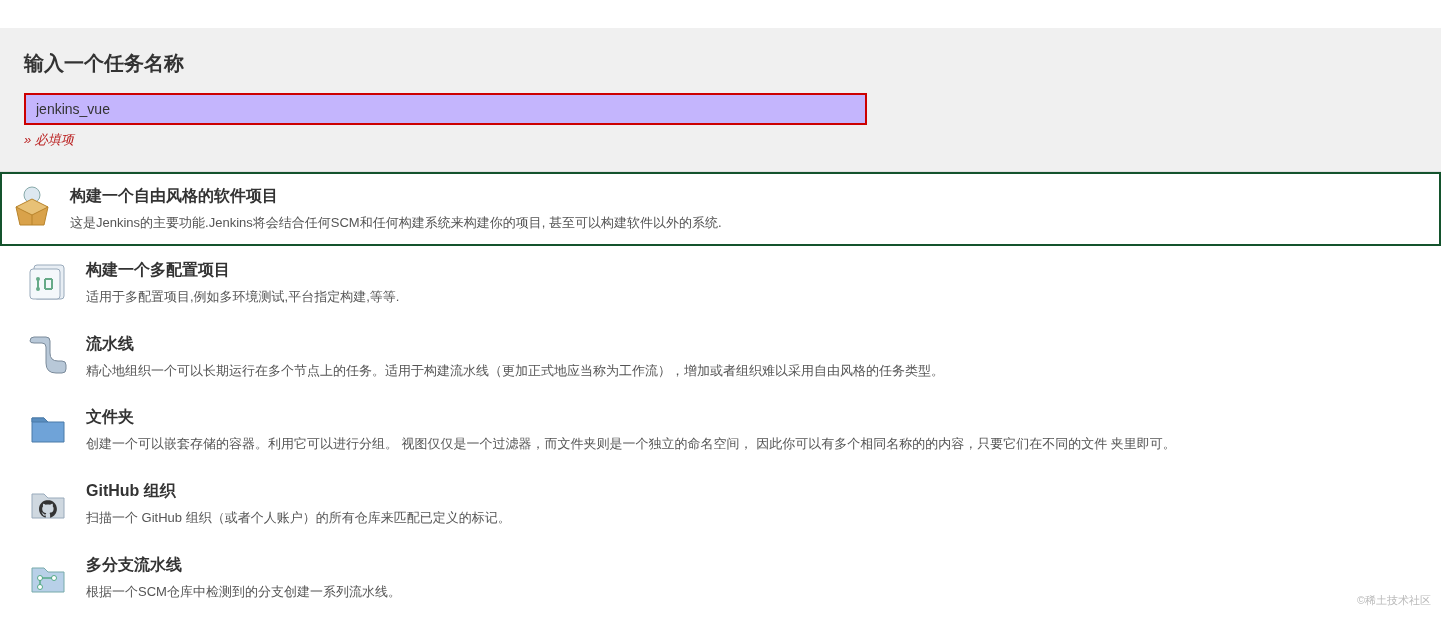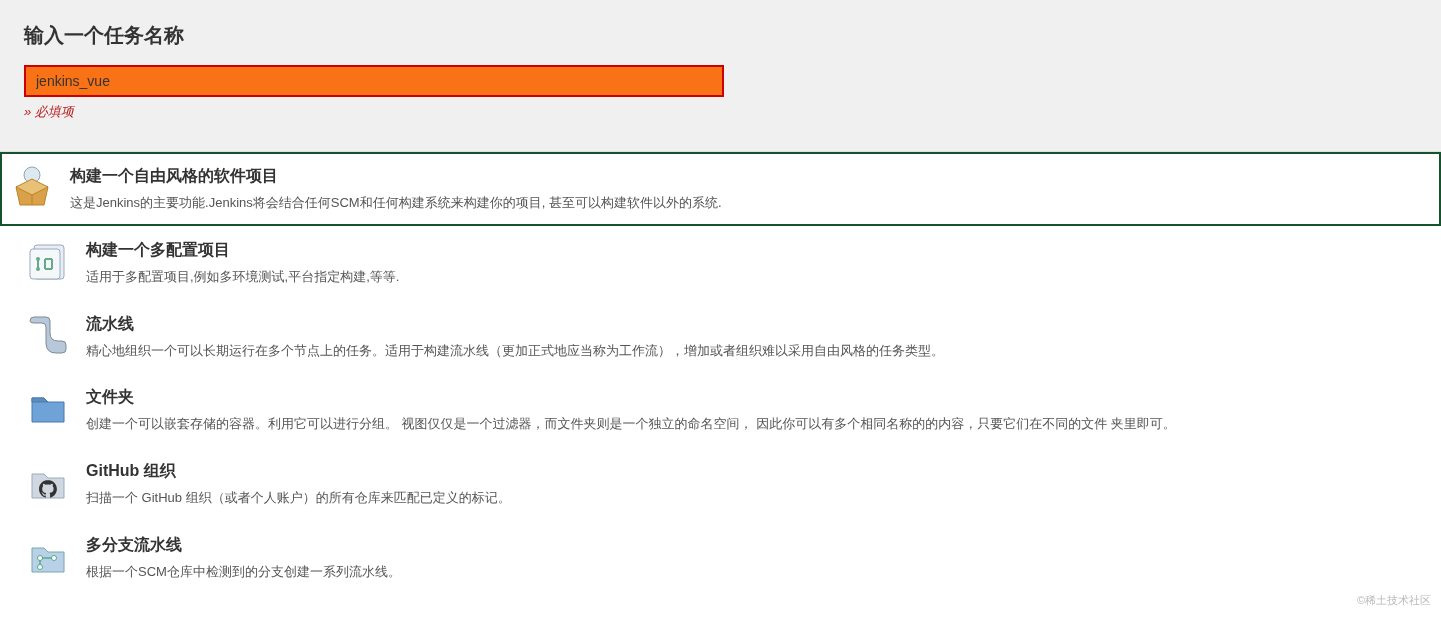--- a/index.html
+++ b/index.html
@@ -1,19 +1,19 @@
 <!DOCTYPE html>
 <html><head>
 <meta charset="utf-8">
 <style>
 * { box-sizing: border-box; margin: 0; padding: 0; }
 body { font-family: "Microsoft YaHei", "PingFang SC", Arial, sans-serif; font-size: 14px; color: #333; background: #fff; width: 1441px; }
-.top-section { background: #f0f0f0; padding: 22px 24px 30px; border-bottom: 1px solid #e0e0e0; }
+.top-section { background: #f0f0f0; padding: 22px 24px 22px; border-bottom: 1px solid #e0e0e0; margin-top: 28px; }
 .page-title { font-size: 20px; font-weight: bold; color: #333; margin-bottom: 16px; }
-.name-input { width: 700px; padding: 6px 10px; font-size: 14px; border: 2px solid #c00; background: #f97316; color: #333; outline: none; }
+.name-input { width: 843px; padding: 6px 10px; font-size: 14px; border: 2px solid #c00; background: #c4b5fd; color: #333; outline: none; }
 .required-note { font-style: italic; color: #b91c1c; font-size: 13px; margin-top: 6px; }
 .items { background: #fff; }
 .item { display: flex; align-items: flex-start; padding: 12px 24px; cursor: pointer; }
 .item.highlighted { border: 2px solid #14532d; padding: 10px 6px; }
 .icon-wrap { width: 48px; height: 46px; flex-shrink: 0; margin-right: 14px; display: flex; align-items: center; justify-content: center; }
 .item-body { flex: 1; padding-top: 2px; }
 .item-title { font-size: 16px; font-weight: bold; color: #333; margin-bottom: 6px; }
 .item-desc { font-size: 13px; color: #555; line-height: 1.6; }
 .watermark { position: fixed; bottom: 18px; right: 10px; font-size: 11px; color: #bbb; }
 svg { display: block; }

